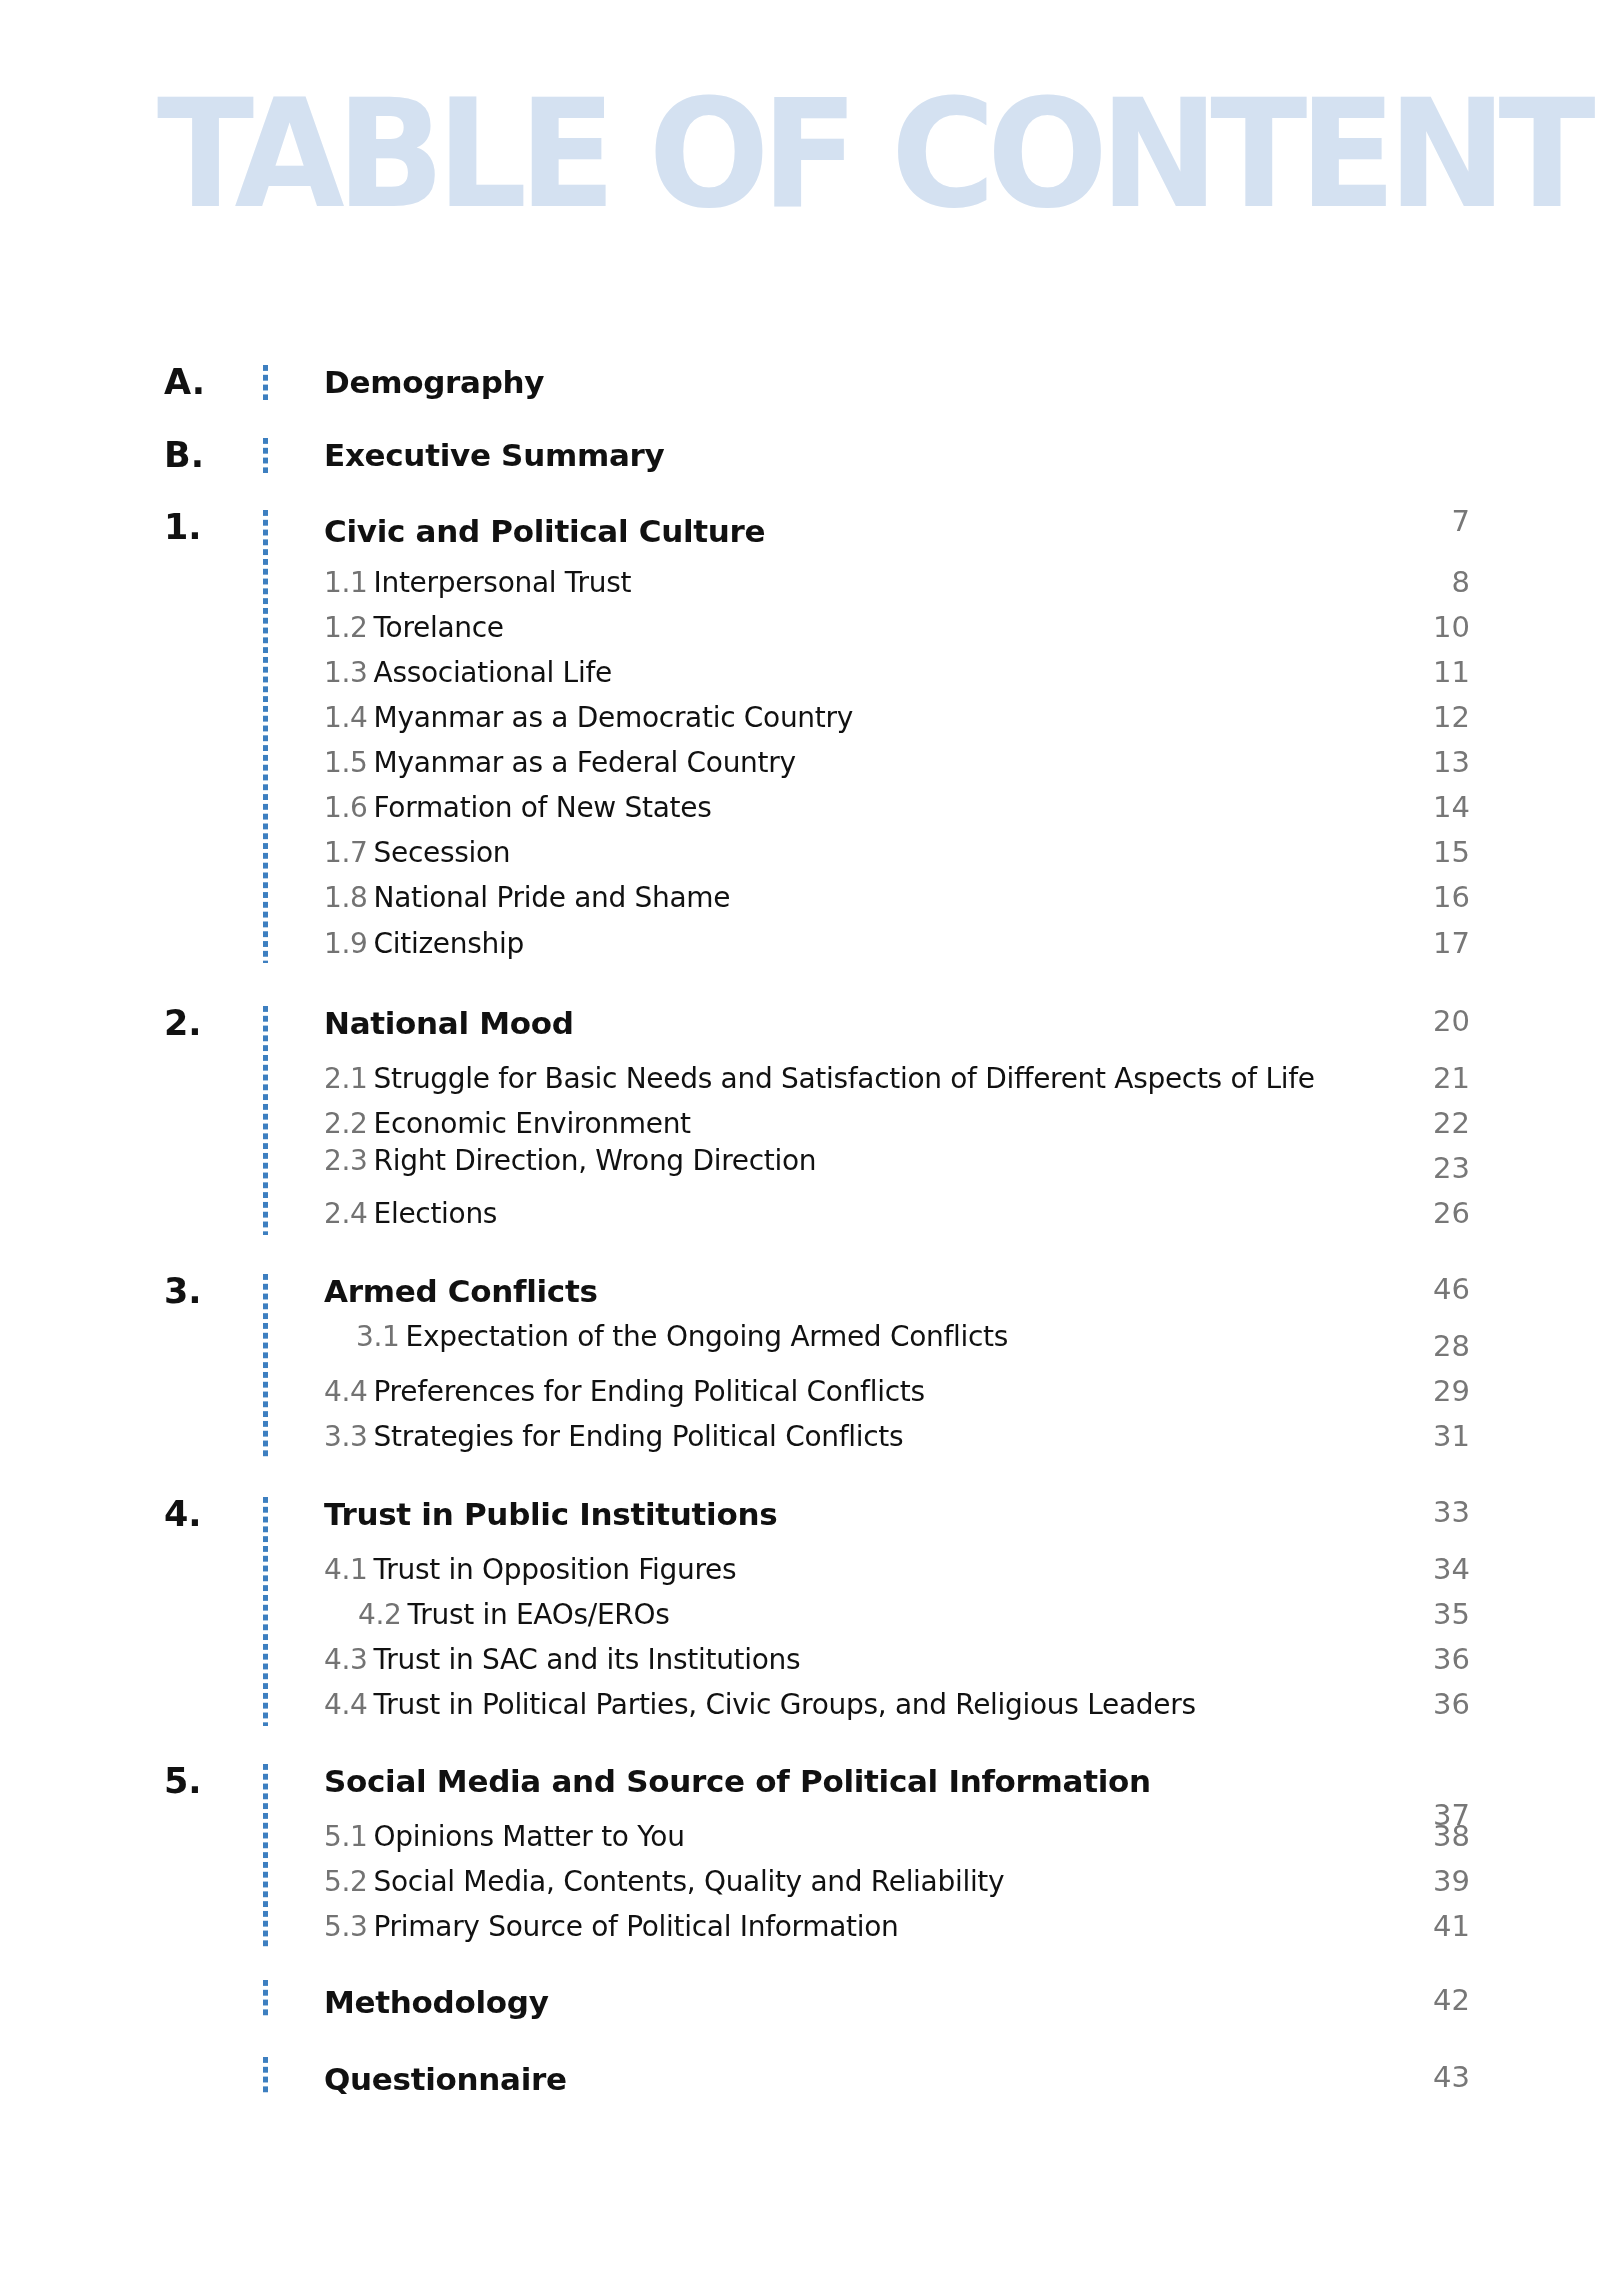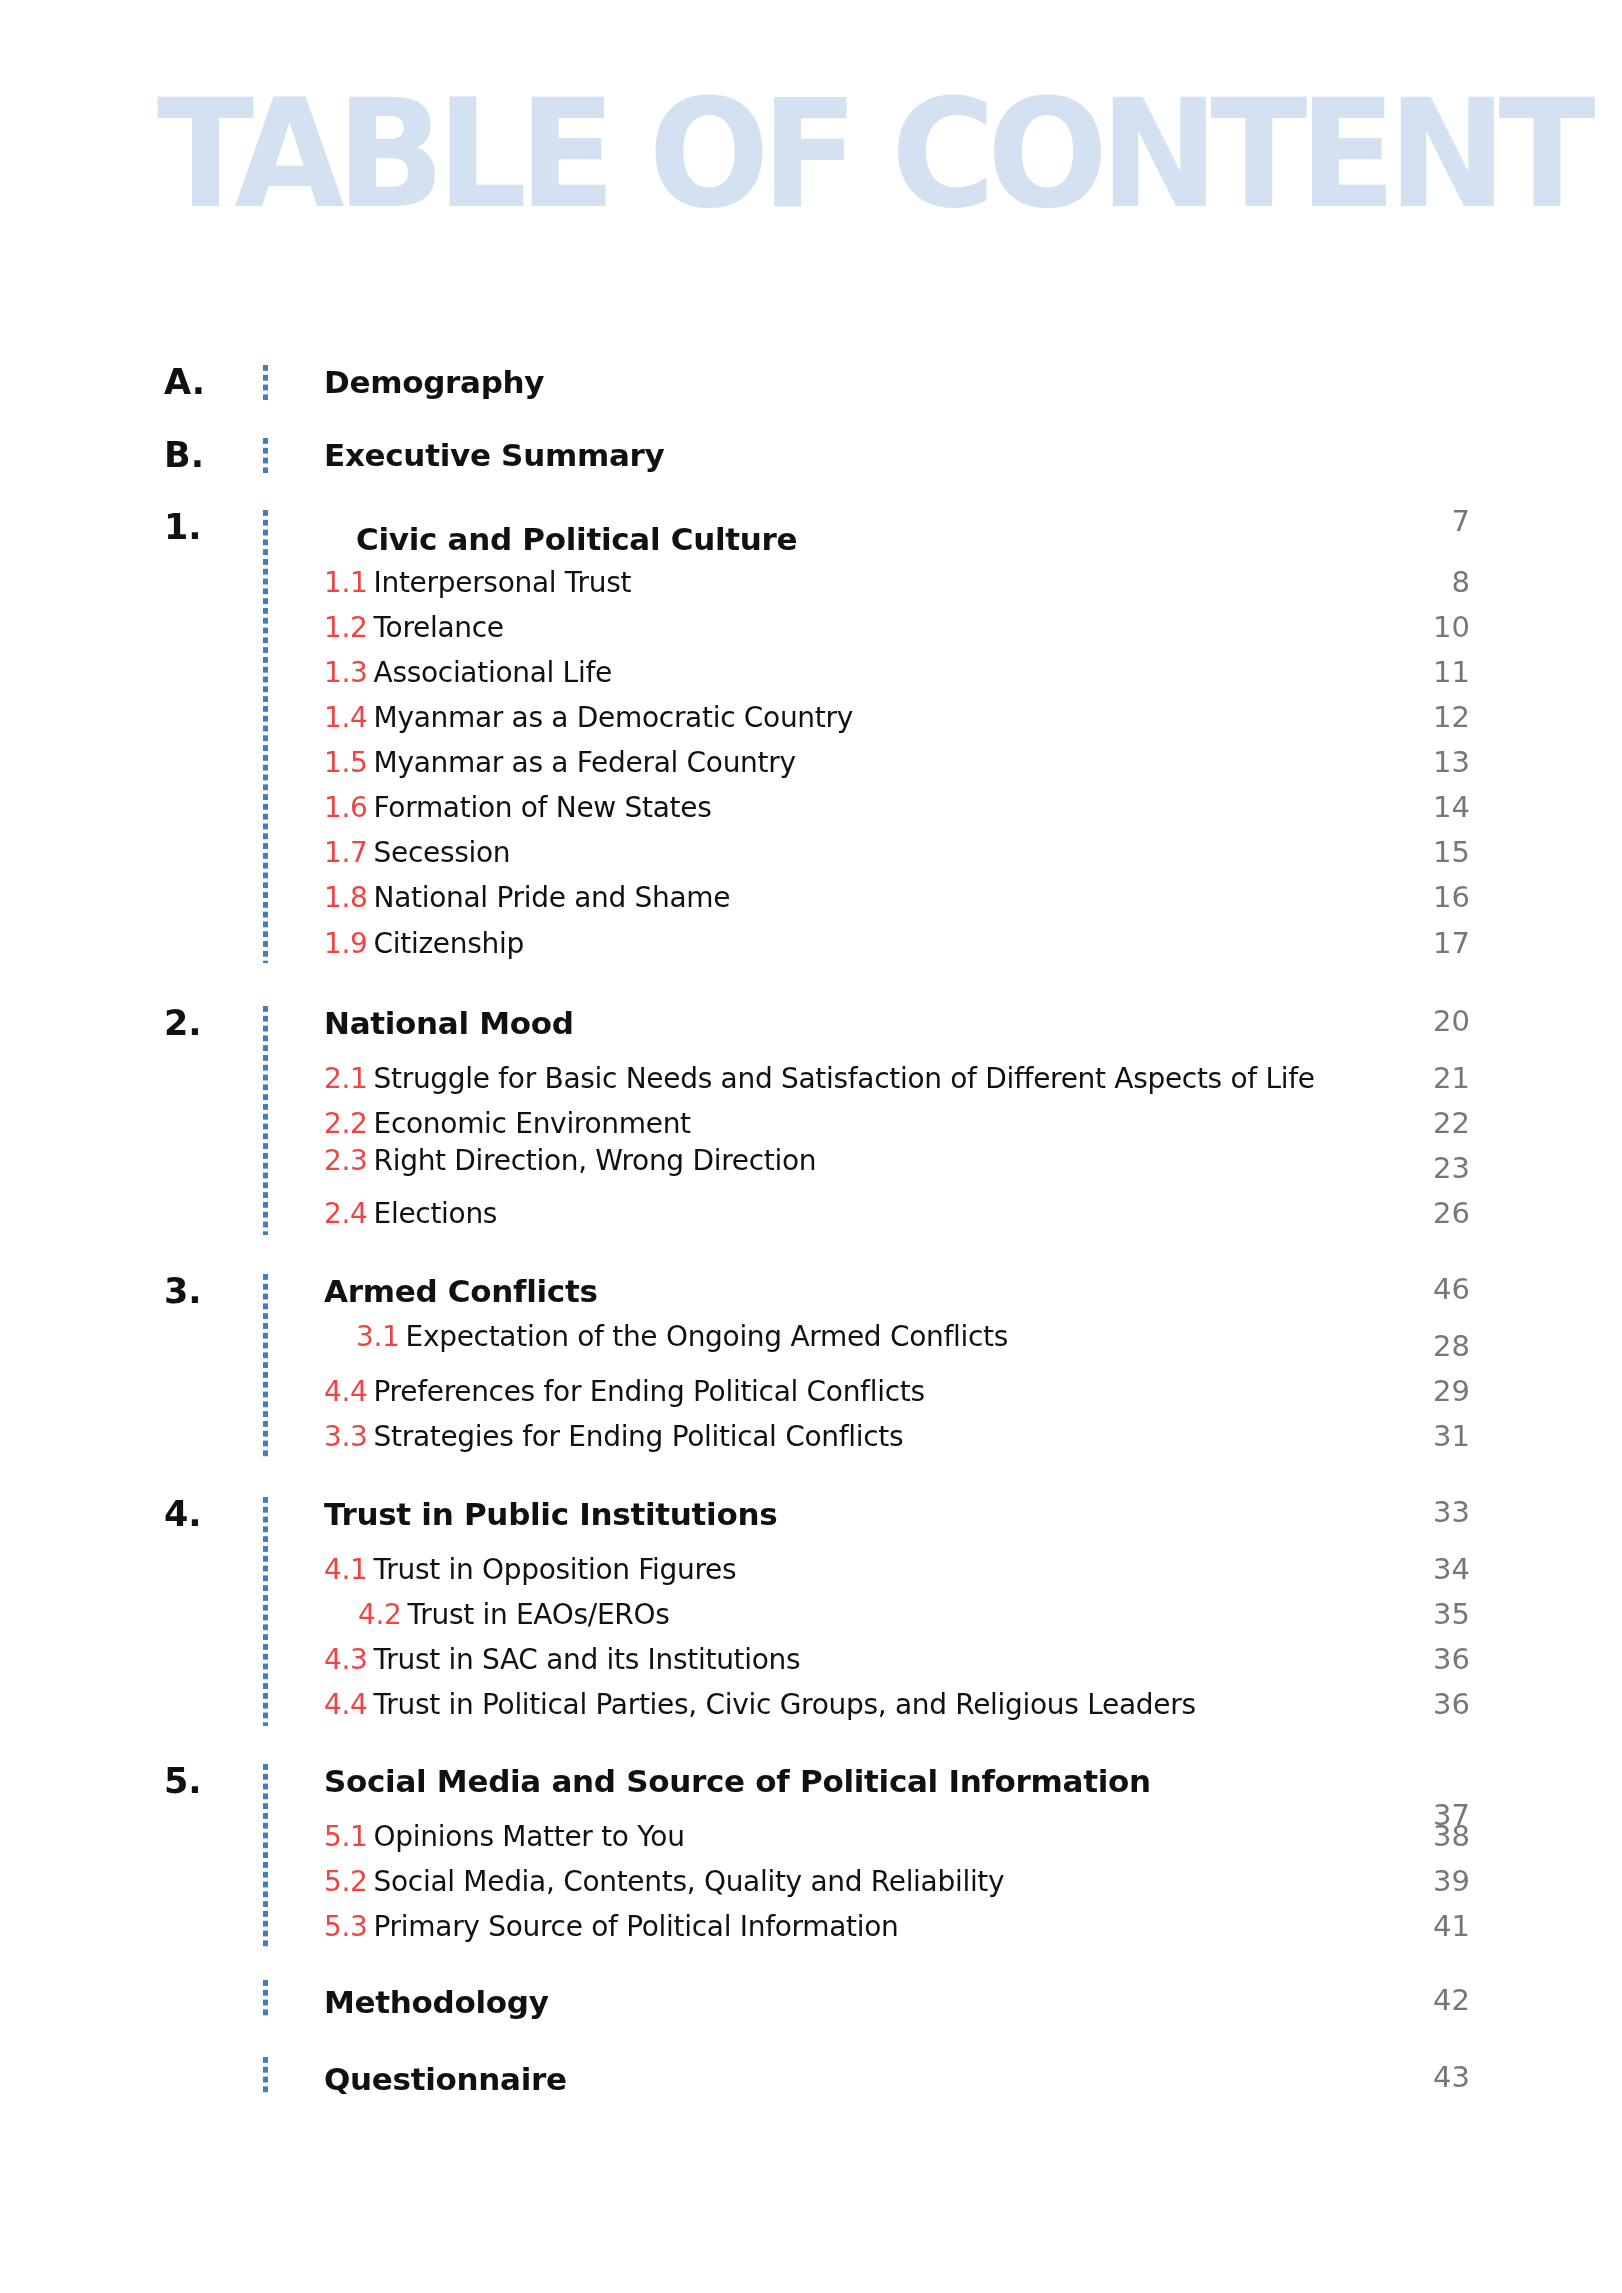--- a/index.html
+++ b/index.html
@@ -33,21 +33,21 @@
     .page {
       position: absolute; right: 152px; width: 78px; text-align: right;
       font-family: "DejaVu Sans", sans-serif; font-size: 29px; line-height: 45px;
       color: #777777; font-weight: normal;
     }
     .sub {
       position: absolute; left: 324px; font-family: "DejaVu Sans", sans-serif;
       font-size: 28px; line-height: 45px; color: #111; white-space: nowrap;
       letter-spacing: -0.3px;
     }
-    .sub .num { color: #ef4444; margin-right: 5.9px; }
+    .sub .num { color: #737373; margin-right: 5.9px; }
   </style>
 </head>
 <body>
 
 <div class="title">TABLE OF CONTENT</div>
 
 <div class="toc">
 
   <div class="section" style="top:360px;">
     <div class="sec-num" style="top:0;">A.</div>
@@ -57,21 +57,21 @@
 
   <div class="section" style="top:433px;">
     <div class="sec-num" style="top:0;">B.</div>
     <div class="dots" style="top:4.9px;height:35px;"></div>
     <div class="sec-title" style="top:0;">Executive Summary</div>
   </div>
 
   <div class="section" style="top:505px;">
     <div class="sec-num" style="top:0;">1.</div>
     <div class="dots" style="top:4.9px;height:453px;"></div>
-    <div class="sec-title" style="top:12px;margin-left:32px;">Civic and Political Culture</div>
+    <div class="sec-title" style="top:4px;">Civic and Political Culture</div>
     <div class="page" style="top:-5.9px;">7</div>
 
     <div class="sub" style="top:55px;"><span class="num">1.1</span><span>Interpersonal Trust</span></div>
     <div class="page" style="top:55px;">8</div>
 
     <div class="sub" style="top:100px;"><span class="num">1.2</span><span>Torelance</span></div>
     <div class="page" style="top:100px;">10</div>
 
     <div class="sub" style="top:145px;"><span class="num">1.3</span><span>Associational Life</span></div>
     <div class="page" style="top:145px;">11</div>

